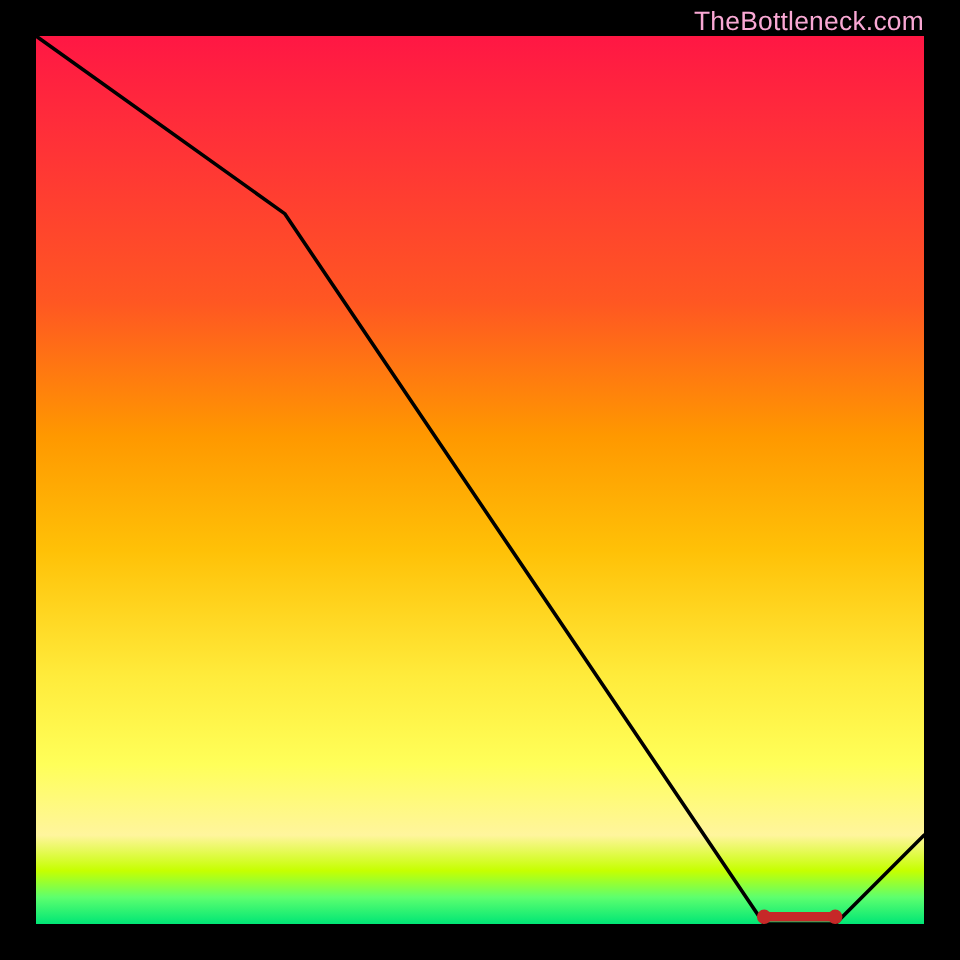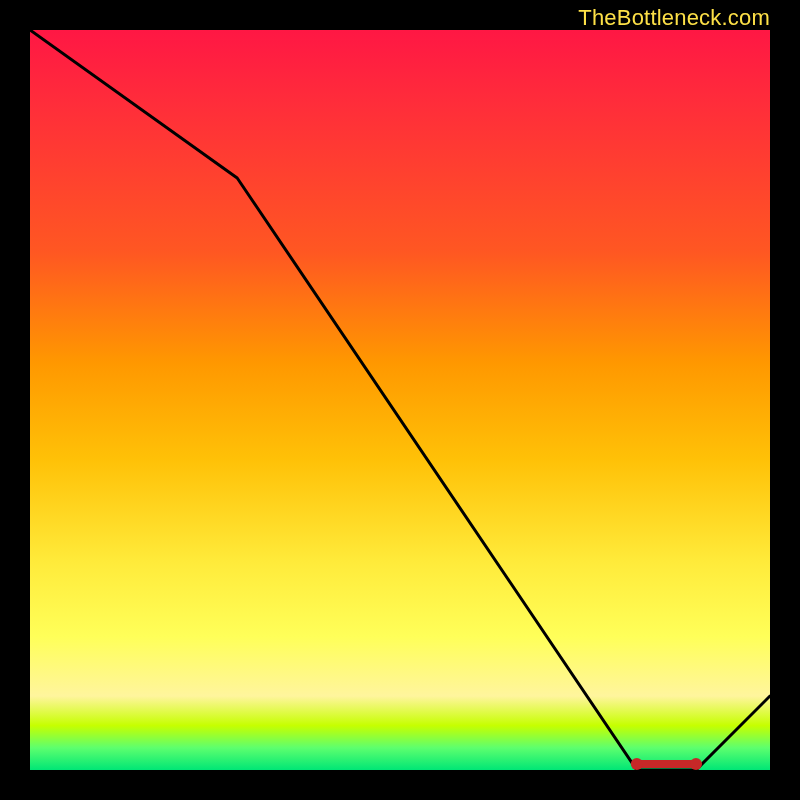--- a/index.html
+++ b/index.html
@@ -33,21 +33,21 @@
       #ffff59 82%,
       #fff59d 90%,
       #c6ff00 94%,
       #5dff6e 97%,
       #00e676 100%);
   }
   .attribution {
     position: absolute;
     top: 5px;
     right: 30px;
-    color: #fde047;
+    color: #f9a8d4;
     font-size: 22px;
     font-weight: 500;
     letter-spacing: 0.2px;
   }
   svg.overlay {
     position: absolute;
     left: 0;
     top: 0;
     width: 740px;
     height: 740px;

